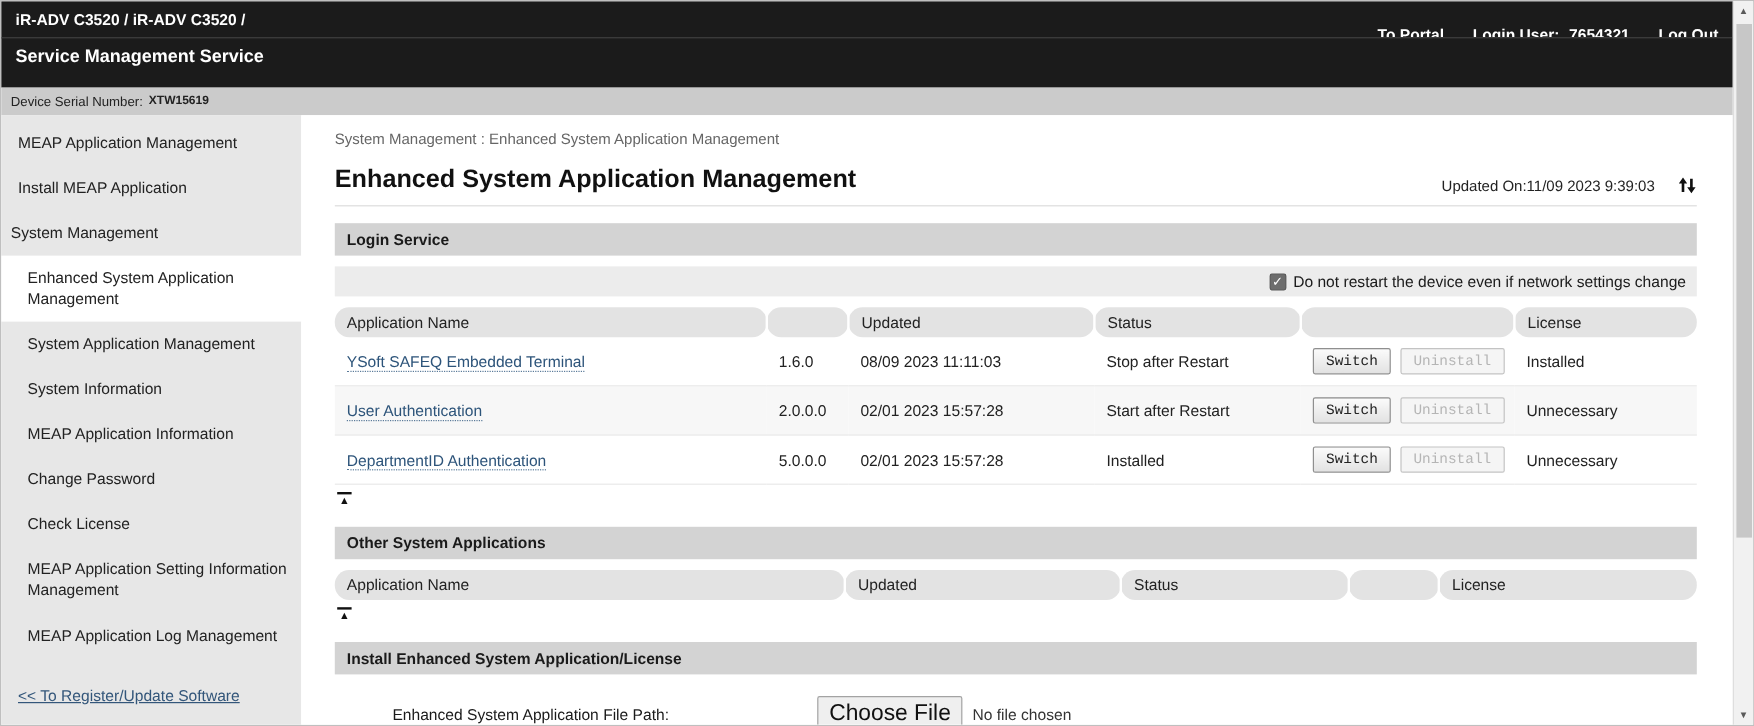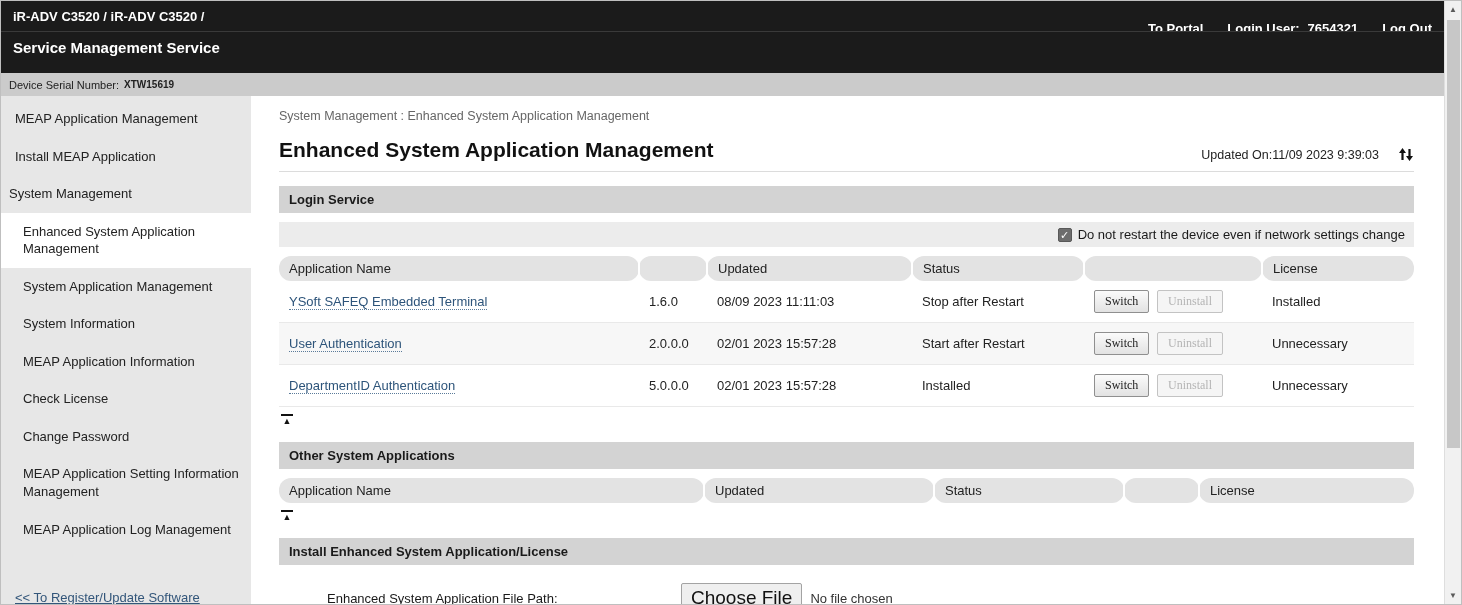--- a/index.html
+++ b/index.html
@@ -30,41 +30,41 @@
   }
   .serial-value { font-weight: bold; font-size: 10px; margin-left: 5px; }
 
   
   .content { flex: 1; display: flex; min-height: 0; }
   .sidebar { width: 250px; background: #e7e7e7; padding-top: 4px; font-size: 13px; color: #222; flex-shrink: 0; }
   .side-item { padding: 10px 10px 10px 14px; line-height: 1.35; cursor: pointer; }
   .side-item.sub { padding-left: 22px; }
   .side-item.header { font-weight: normal; padding-left: 8px; cursor: default; }
   .side-item.active { background: #fff; }
-  .side-register { margin-top: 42px; padding-left: 14px; color: #33567a; text-decoration: underline; cursor: pointer; }
+  .side-register { margin-top: 24px; padding-left: 14px; color: #33567a; text-decoration: underline; cursor: pointer; }
 
   .main { flex: 1; padding: 13px 30px 0 28px; overflow: hidden; background: #fff; }
   .breadcrumb { color: #666; font-size: 12.5px; margin-bottom: 15px; }
   .title-row { display: flex; justify-content: space-between; align-items: flex-end; padding-bottom: 9px; border-bottom: 1px solid #dcdcdc; }
   .page-title { font-size: 21px; font-weight: bold; color: #111; }
   .updated { font-size: 12.5px; color: #222; display: flex; align-items: center; gap: 19px; }
   .refresh { cursor: pointer; display: inline-flex; }
 
   .section-bar { background: #d3d3d3; font-weight: bold; font-size: 13px; padding: 6px 10px; color: #1a1a1a; margin-top: 14px; }
   .checkbox-band { background: #ececec; margin-top: 9px; padding: 5px 9px; display: flex; justify-content: flex-end; align-items: center; gap: 6px; font-size: 13px; color: #1a1a1a; }
   .cb { width: 14px; height: 14px; background: #6d6d6d; border: 1px solid #585858; color: #fff; font-size: 11px; line-height: 13px; text-align: center; border-radius: 2px; cursor: pointer; flex-shrink: 0; }
 
   table.apps { width: 100%; border-collapse: collapse; margin-top: 9px; font-size: 13px; table-layout: fixed; }
   table.apps th { background: #e3e3e3; font-weight: normal; text-align: left; padding: 5px 10px; border-right: 2px solid #fff; color: #222; height: 24px; border-radius: 12px; }
   table.apps th:last-child { border-right: none; }
   table.apps td { padding: 9px 10px; border-bottom: 1px solid #e9e9e9; color: #222; white-space: nowrap; }
   table.apps tr.alt td { background: #f7f7f7; }
   .applink { color: #2d547a; text-decoration: none; border-bottom: 1px dotted #5a7a99; cursor: pointer; }
   .actions { white-space: nowrap; }
-  .btn { font-family: Liberation Serif, serif; font-size: 12px; padding: 3px 10px; background: linear-gradient(#fbfbfb, #e2e2e2); border: 1px solid #8f8f8f; border-radius: 2px; color: #222; cursor: pointer; margin-right: 4px; }
+  .btn { font-family: Liberation Mono, monospace; font-size: 12px; padding: 3px 10px; background: linear-gradient(#fbfbfb, #e2e2e2); border: 1px solid #8f8f8f; border-radius: 2px; color: #222; cursor: pointer; margin-right: 4px; }
   .btn.disabled { color: #b5b5b5; border-color: #c3c3c3; background: #f5f5f5; cursor: default; }
 
   .top-icon-wrap { margin: 3px 0 0 2px; cursor: pointer; display: inline-block; }
   .top-icon { display: inline-block; font-size: 9px; line-height: 9px; color: #111; border-top: 2px solid #111; padding-top: 1px; width: 12px; text-align: center; }
 
   .form-area { padding: 4px 0 0 48px; }
   .form-row { display: flex; align-items: center; margin: 14px 0; font-size: 13px; color: #1a1a1a; }
   .form-label { width: 354px; flex-shrink: 0; }
   .file-btn { font-family: inherit; font-size: 19px; padding: 3px 9px; background: #efefef; border: 1px solid #a3a3a3; border-radius: 2px; cursor: pointer; color: #111; }
   .file-text { margin-left: 8px; color: #333; }
@@ -103,22 +103,22 @@
   <div class="content">
 
     <div class="sidebar">
       <div class="side-item">MEAP Application Management</div>
       <div class="side-item">Install MEAP Application</div>
       <div class="side-item header">System Management</div>
       <div class="side-item sub active">Enhanced System Application Management</div>
       <div class="side-item sub">System Application Management</div>
       <div class="side-item sub">System Information</div>
       <div class="side-item sub">MEAP Application Information</div>
+      <div class="side-item sub">Change Password</div>
       <div class="side-item sub">Check License</div>
-      <div class="side-item sub">Change Password</div>
       <div class="side-item sub">MEAP Application Setting Information Management</div>
       <div class="side-item sub">MEAP Application Log Management</div>
       <div class="side-register">&lt;&lt; To Register/Update Software</div>
     </div>
 
     <div class="main">
 
       <div class="breadcrumb">System Management : Enhanced System Application Management</div>
 
       <div class="title-row">

